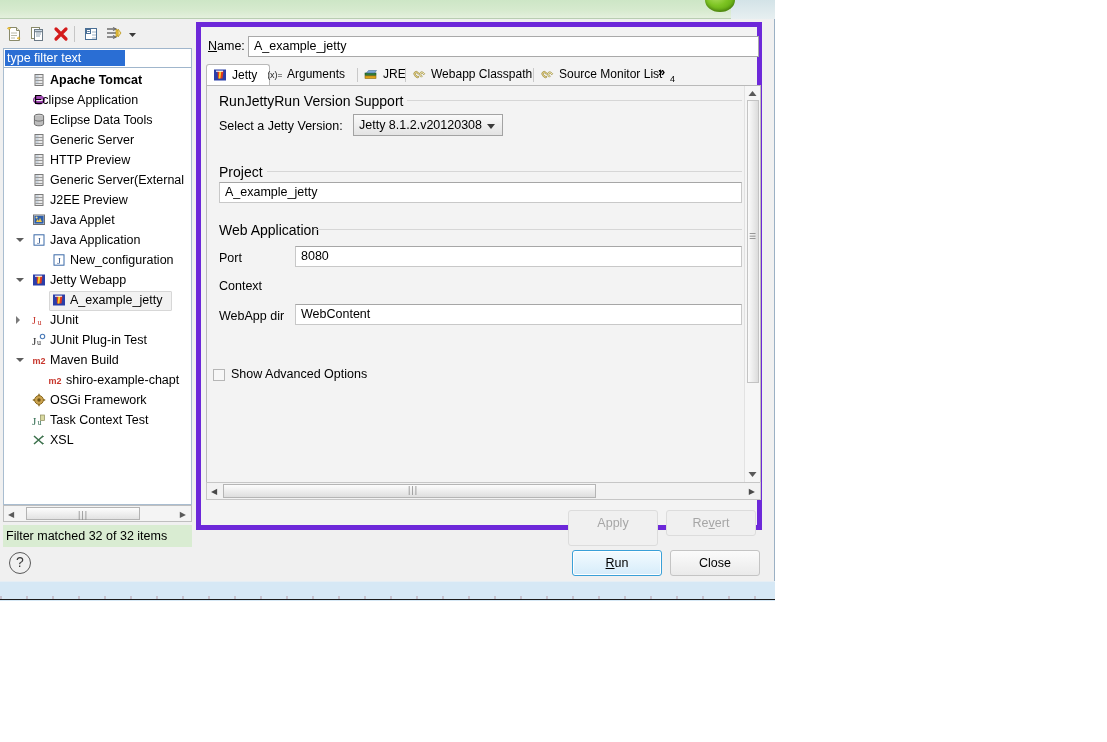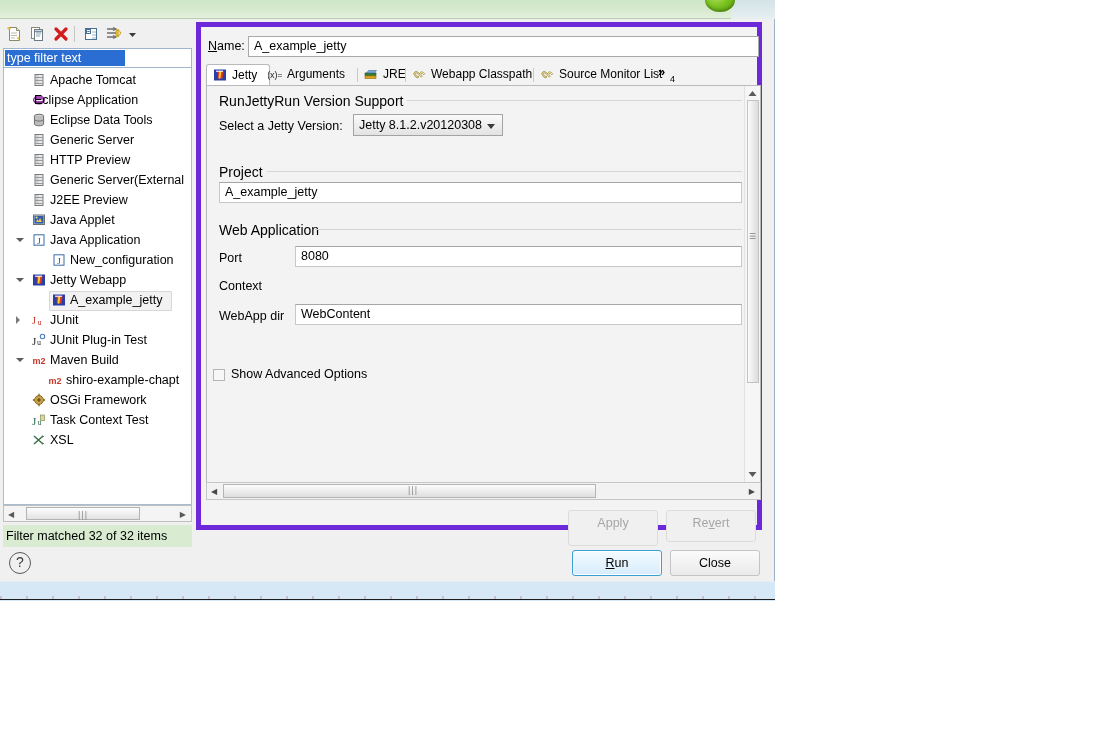--- a/index.html
+++ b/index.html
@@ -333,21 +333,21 @@
       <div class="tree-box">
         <div class="tree-inner" id="tree-inner">
             <div class="tree-row">
               <span class="ticon" style="left: 28px;"><svg width="14" height="14" viewBox="0 0 14 14">
                   <rect x="3" y="1.5" width="8" height="11" fill="#e9e9e9" stroke="#7a7a7a"></rect>
                   <path d="M3 4.5h8M3 7.5h8M3 10.5h8" stroke="#9a9a9a"></path>
                   <rect x="4" y="2.4" width="2.6" height="1.3" fill="#b9c8d6"></rect>
                   <rect x="4" y="5.4" width="2.6" height="1.3" fill="#b9c8d6"></rect>
                   <rect x="4" y="8.4" width="2.6" height="1.3" fill="#b9c8d6"></rect>
                 </svg></span>
-              <span class="tlabel" style="left: 46px;">Apache Tomcat</span>
+              <span class="tlabel" style="left: 46px; font-weight: bold;">Apache Tomcat</span>
             </div>
             <div class="tree-row">
               <span class="ticon" style="left: 28px;"><svg width="14" height="14" viewBox="0 0 14 14">
                   <ellipse cx="7" cy="7" rx="6" ry="4.6" fill="#7d2e8e"></ellipse>
                   <ellipse cx="7" cy="6" rx="5.2" ry="3.2" fill="#a14bb4"></ellipse>
                   <path d="M2.4 7.2h9.2" stroke="#fff" stroke-width="1.4"></path>
                 </svg></span>
               <span class="tlabel" style="left: 30px;">Eclipse Application</span>
             </div>
             <div class="tree-row">
@@ -615,21 +615,21 @@
       </div>
 
       <div class="form-hscroll">
         <div class="farr" style="left:4px;">◀</div>
         <div class="fthumb"></div>
         <div class="fgrip">|||</div>
         <div class="farr" style="right:5px;">▶</div>
       </div>
 
       <div class="btn disabled" style="left:367px; top:483px; width:90px; height:36px; line-height:24px;">Apply</div>
-      <div class="btn disabled" style="left:465px; top:483px; width:90px; height:32px; line-height:24px;">
+      <div class="btn disabled" style="left:465px; top:483px; width:90px; height:26px; line-height:24px;">
         <span>Re<u>v</u>ert</span>
       </div>
     </div>
 
     <div class="btn primary" style="left:572px; top:550px; width:90px; height:26px; line-height:24px;">
       <span><u>R</u>un</span>
     </div>
     <div class="btn secondary" style="left:670px; top:550px; width:90px; height:26px; line-height:24px;">Close</div>
 
     <div class="dialog-bottomstrip"></div>

